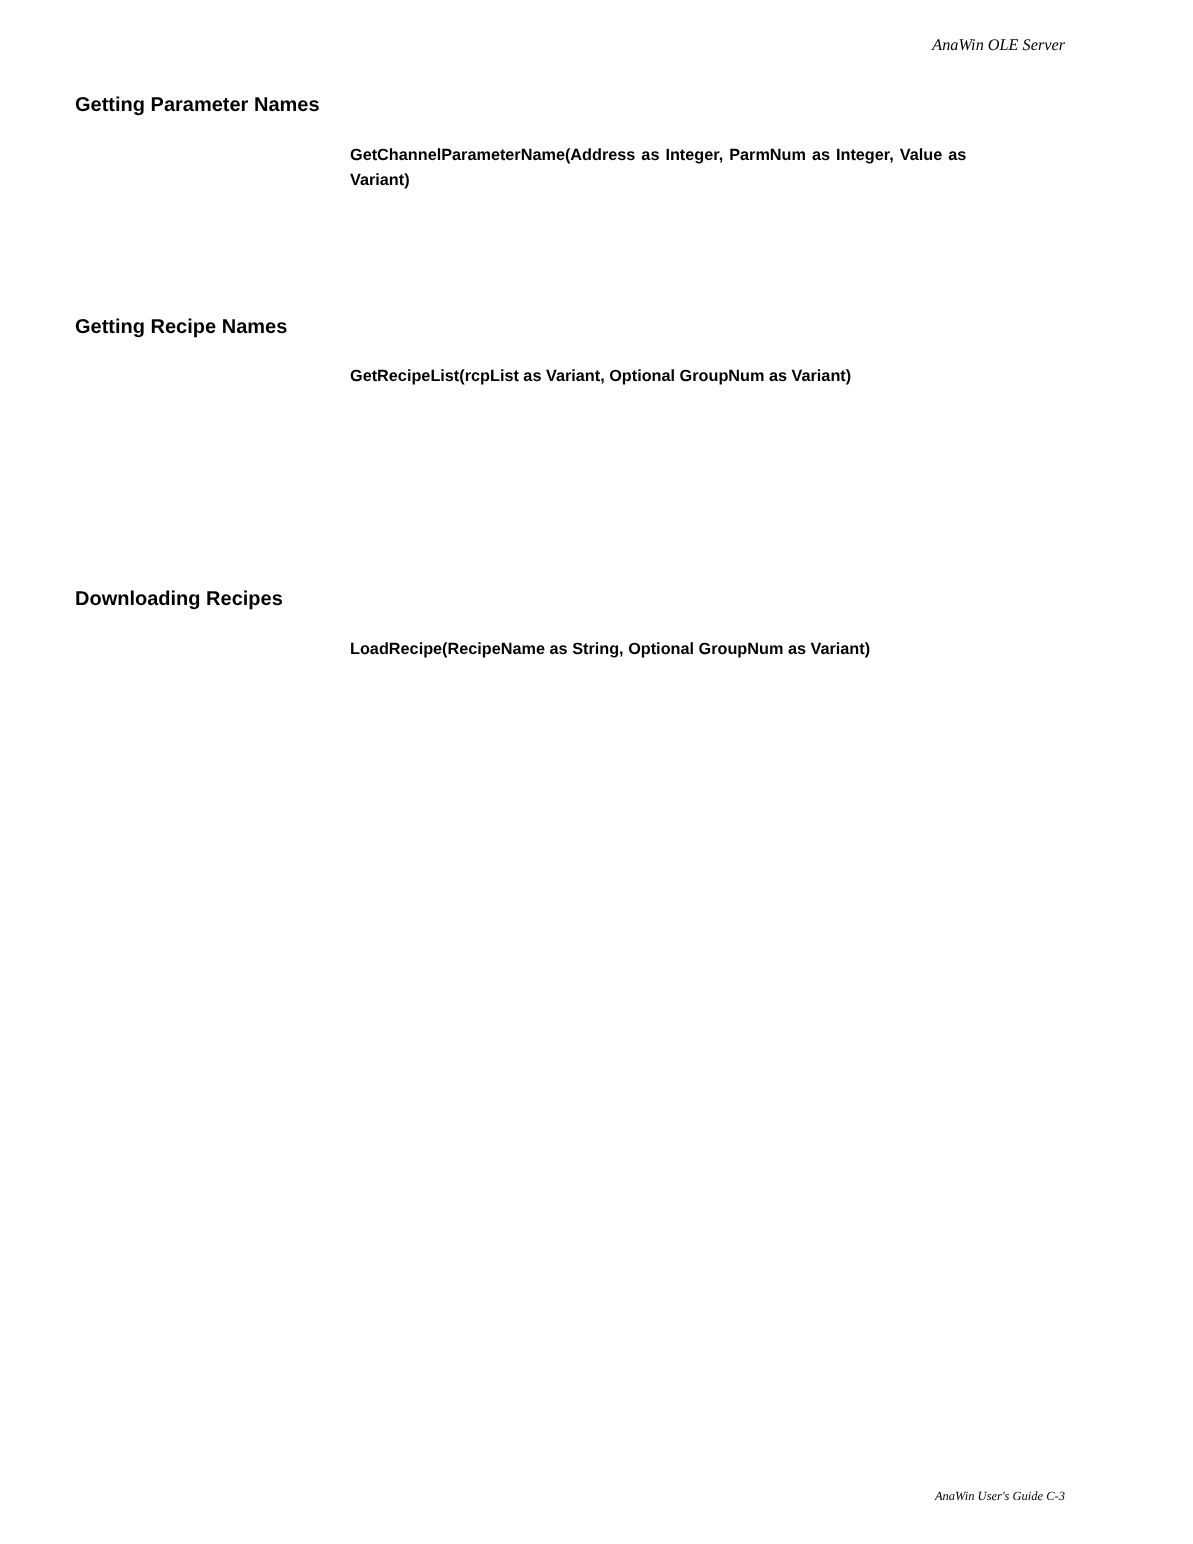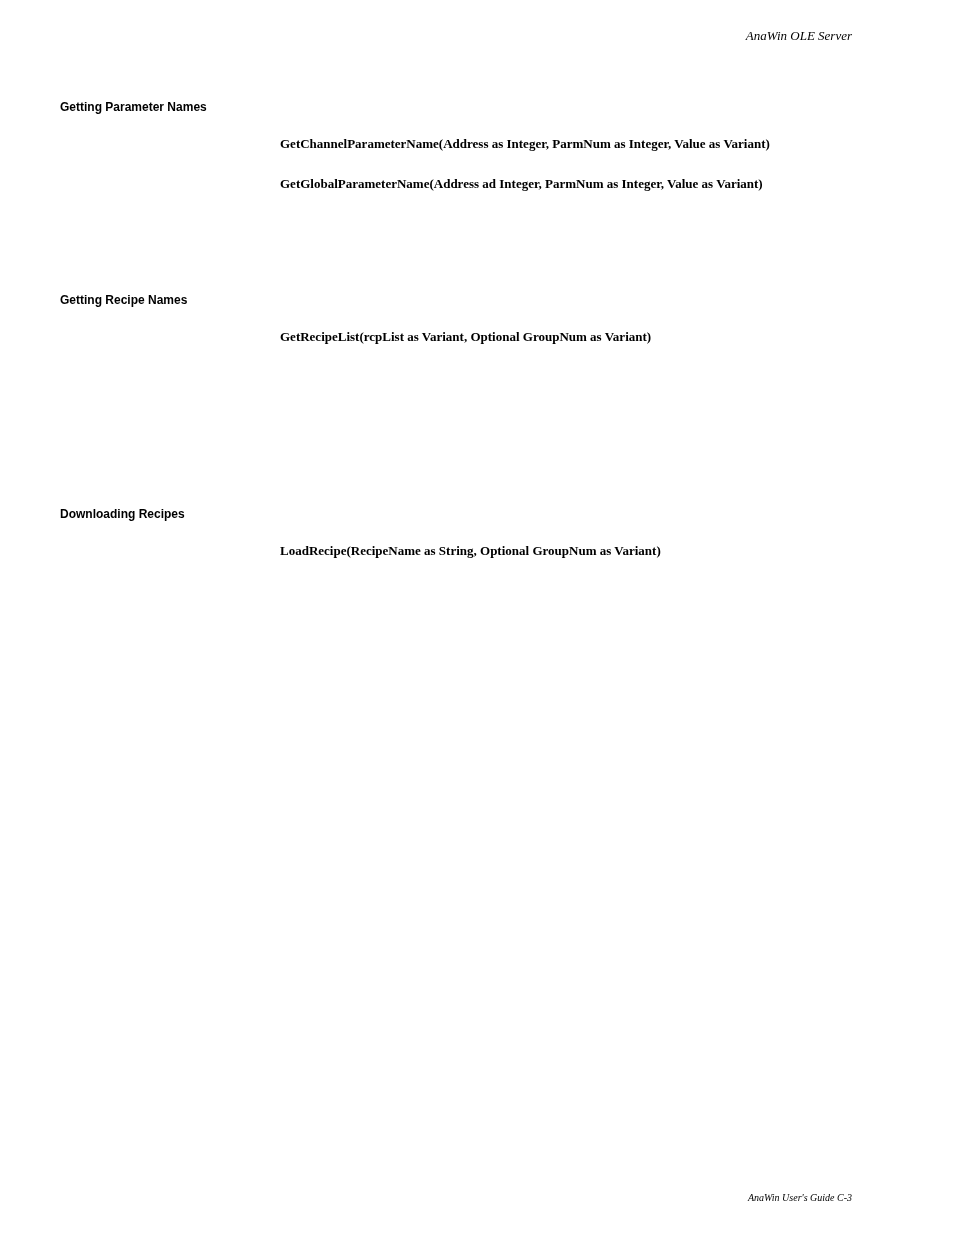--- a/index.html
+++ b/index.html
@@ -40,33 +40,33 @@
       font-style: italic;
       font-size: 10px;
     }
 
     .section {
       margin-bottom: 60px;
     }
 
     .section-title {
       font-family: Arial, Helvetica, sans-serif;
-      font-size: 12px;
+      font-size: 16px;
       font-weight: bold;
       margin-bottom: 20px;
-      margin-top: 60px;
+      margin-top: 36px;
     }
 
     .section-content {
       margin-left: 220px;
       margin-right: 60px;
     }
 
     .code-block {
-      font-family: Liberation Serif, serif;
+      font-family: Liberation Sans, sans-serif;
       font-size: 13px;
       font-weight: bold;
       line-height: 1.5;
       margin-bottom: 20px;
       text-align: justify;
     }
 
     .section-gap-large {
       margin-top: 100px;
     }
@@ -81,21 +81,20 @@
 <div class="page-container">
 
   <div class="header-right">
     <span>AnaWin OLE Server</span>
   </div>
 
   <div class="section">
     <div class="section-title">Getting Parameter Names</div>
     <div class="section-content">
       <div class="code-block">GetChannelParameterName(Address  as  Integer,  ParmNum  as Integer, Value as Variant)</div>
-      <div class="code-block">GetGlobalParameterName(Address  ad  Integer,  ParmNum  as Integer, Value as Variant)</div>
     </div>
   </div>
 
   <div class="section section-gap-large">
     <div class="section-title">Getting Recipe Names</div>
     <div class="section-content">
       <div class="code-block">GetRecipeList(rcpList as Variant, Optional GroupNum as Variant)</div>
     </div>
   </div>
 

